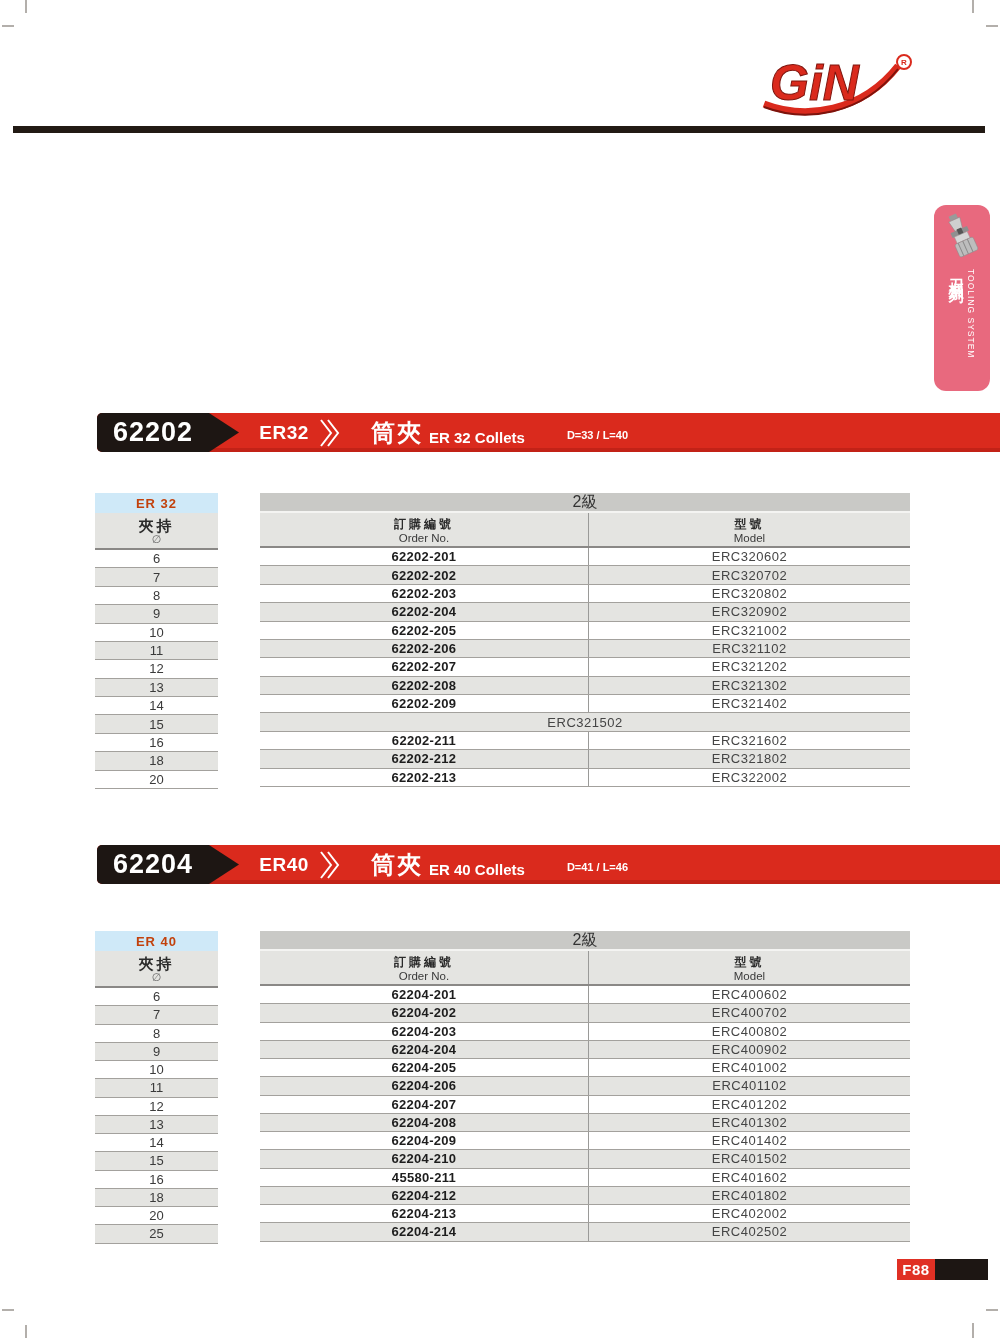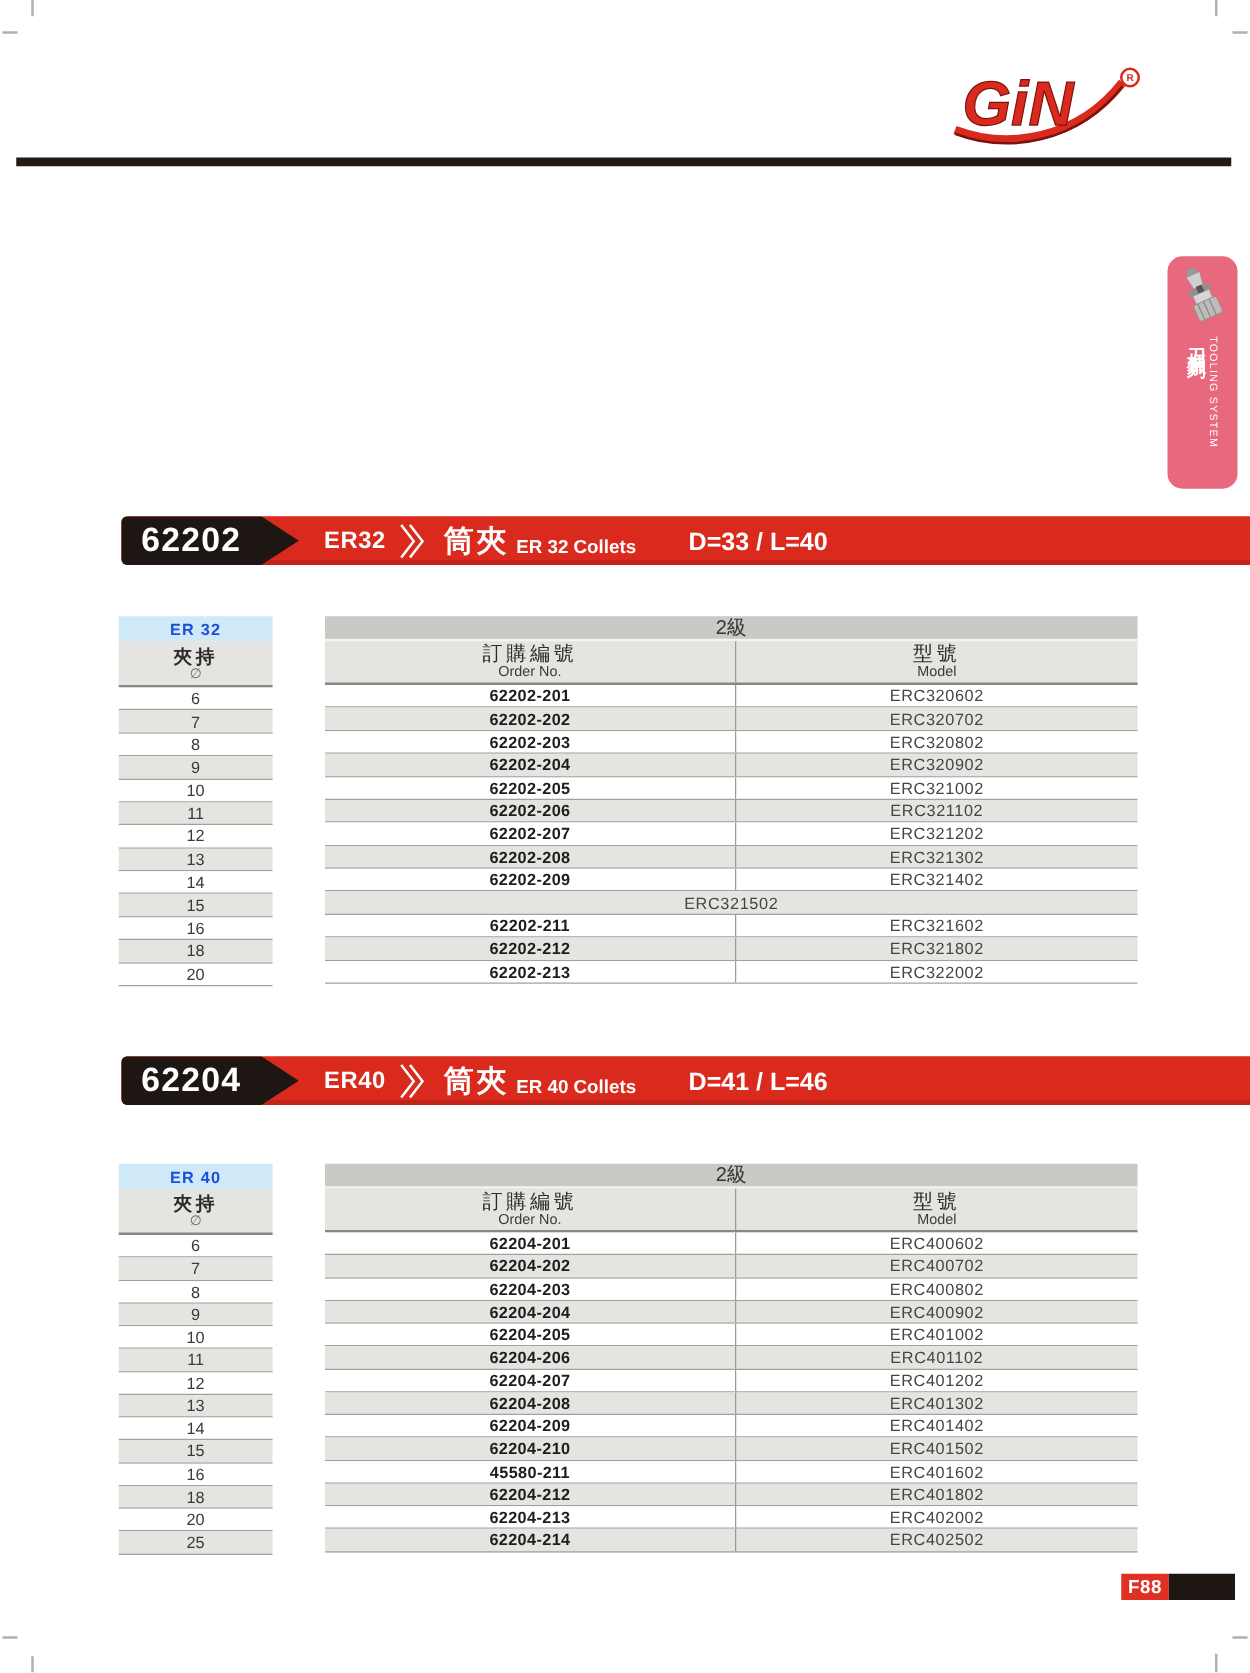--- a/index.html
+++ b/index.html
@@ -46,49 +46,49 @@
     background:#1d1613; border-radius:5px 0 0 5px;
     clip-path: polygon(0 0, 112px 0, 142px 50%, 112px 100%, 0 100%);
     display:flex; align-items:center;
   }
   .banner-code span {
     width:112px; text-align:center; color:#fff; font-weight:bold;
     font-size:27px; letter-spacing:1px;
   }
   .banner-er { margin-left:156px; font-size:19px; font-weight:bold; letter-spacing:0.5px; width:62px; text-align:center; }
   .banner-chevron { margin-left:2px; display:flex; align-items:center; }
-  .banner-zh { font-size:24px; font-weight:bold; margin-left:14px; letter-spacing:2px; }
+  .banner-zh { font-size:24px; font-weight:bold; margin-left:30px; letter-spacing:2px; }
   .banner-en { font-size:15px; font-weight:bold; margin-left:6px; margin-top:10px; }
-  .banner-dims { font-size:20px; font-weight:bold; margin-left:42px; margin-top:4px; }
+  .banner-dims { font-size:11px; font-weight:bold; margin-left:42px; margin-top:4px; }
 
   
   .tbl-left { position:absolute; left:95px; width:123px; }
   .tbl-right { position:absolute; left:260px; width:650px; }
 
   .lh-blue {
     height:20px; background:#cfe9f8; display:flex; align-items:center; justify-content:center;
-    font-size:13px; font-weight:bold; color:#1d4ed8; letter-spacing:1px;
+    font-size:13px; font-weight:bold; color:#c2410c; letter-spacing:1px;
   }
   .lh-gray {
     height:37px; background:#e4e4e1; border-bottom:2px solid #8a8886;
     display:flex; flex-direction:column; align-items:center; justify-content:center;
   }
   .lh-clamp { font-size:15px; font-weight:bold; color:#2b2b2b; letter-spacing:3px; line-height:17px; }
   .lh-dia { font-size:11px; color:#6a6a6a; line-height:11px; }
 
   .span-bar {
     height:20px; background:#c9c9c6; border-bottom:2px solid #f4f4f2;
     display:flex; align-items:center; justify-content:center;
     font-size:16px; color:#333;
   }
   .hdr-row { height:35px; background:#e4e4e1; border-bottom:2px solid #8a8886; display:flex; }
   .hdr-cell { display:flex; flex-direction:column; align-items:center; justify-content:center; }
   .hdr-cell.c1 { width:50.6%; border-right:1px solid #9a9a98; }
   .hdr-cell.c2 { flex:1; }
-  .hdr-zh { font-size:16px; font-weight:normal; color:#2b2b2b; letter-spacing:3px; line-height:16px; }
+  .hdr-zh { font-size:12px; font-weight:bold; color:#2b2b2b; letter-spacing:3px; line-height:16px; }
   .hdr-en { font-size:11.5px; color:#3a3a3a; line-height:12px; }
 
   .rowlist > div.row { border-bottom:1px solid #a3a19d; background:#ffffff; }
   .rowlist > div.row:nth-of-type(even) { background:#e4e4e1; }
 
   .t1 .row { height:18.38px; }
   .t2 .row { height:18.25px; }
 
   .tbl-left .row { display:flex; align-items:center; justify-content:center;
     font-size:13px; color:#3a3a3a; }

